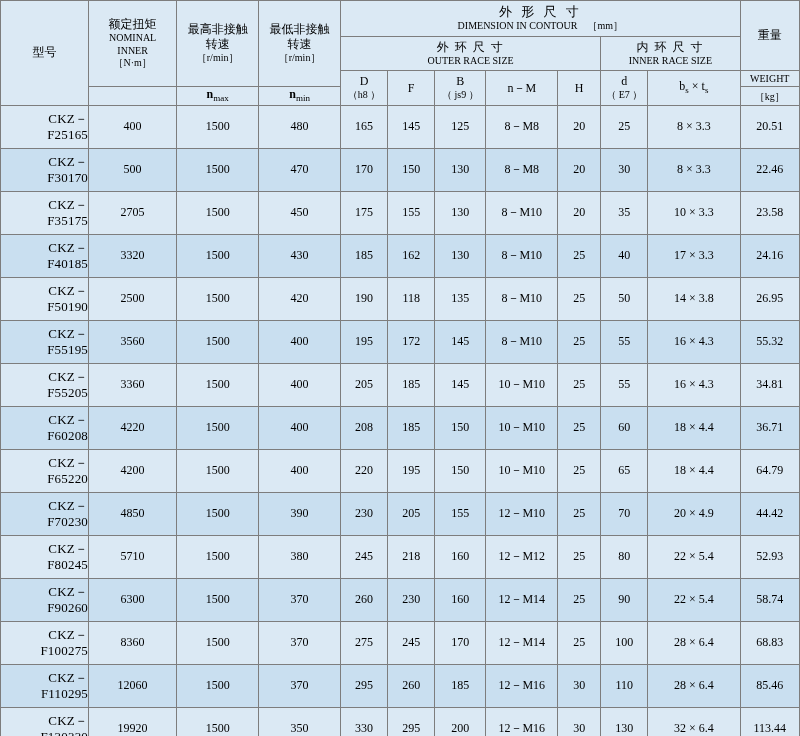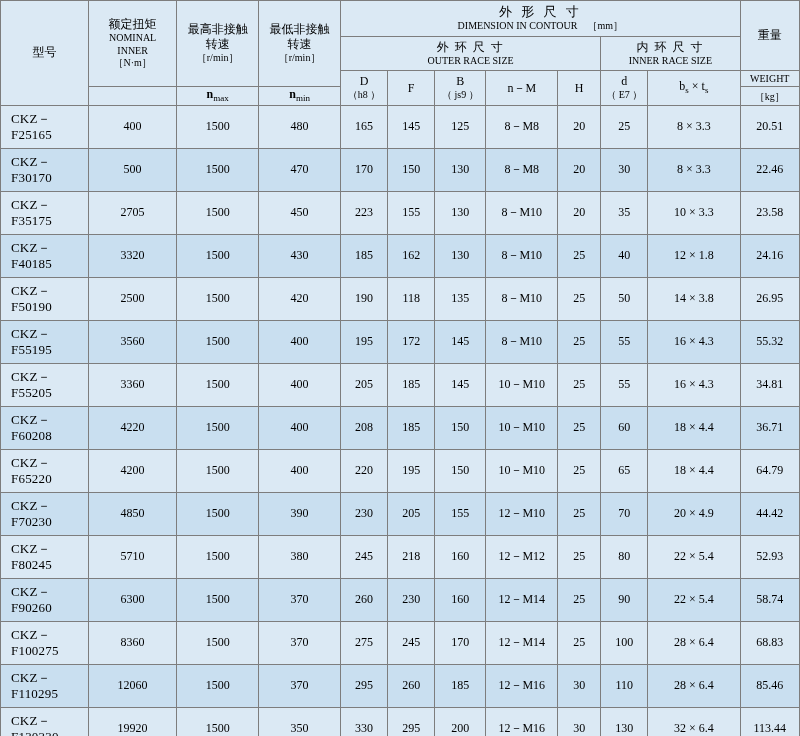--- a/index.html
+++ b/index.html
@@ -36,21 +36,21 @@
   
   tbody td {
     background: #dbe9f4;
     height: 42px;
     font-size: 12.5px;
   }
   tbody tr.alt td {
     background: #c9dff0;
   }
   tbody td.model {
-    text-align: left;
+    text-align: right;
     padding-left: 10px;
     font-size: 13px;
     letter-spacing: 0.2px;
   }
   .sub {
     font-size: 9px;
     vertical-align: sub;
   }
   .spaced {
     letter-spacing: 3px;
@@ -240,41 +240,41 @@
         <td>20</td>
         <td>30</td>
         <td>8 × 3.3</td>
         <td>22.46</td>
       </tr>
       <tr>
         <td class="model">CKZ－F35175</td>
         <td>2705</td>
         <td>1500</td>
         <td>450</td>
-        <td>223</td>
+        <td>175</td>
         <td>155</td>
         <td>130</td>
         <td>8－M10</td>
         <td>20</td>
         <td>35</td>
         <td>10 × 3.3</td>
         <td>23.58</td>
       </tr>
       <tr class="alt">
         <td class="model">CKZ－F40185</td>
         <td>3320</td>
         <td>1500</td>
         <td>430</td>
         <td>185</td>
         <td>162</td>
         <td>130</td>
         <td>8－M10</td>
         <td>25</td>
         <td>40</td>
-        <td>12 × 1.8</td>
+        <td>17 × 3.3</td>
         <td>24.16</td>
       </tr>
       <tr>
         <td class="model">CKZ－F50190</td>
         <td>2500</td>
         <td>1500</td>
         <td>420</td>
         <td>190</td>
         <td>118</td>
         <td>135</td>

